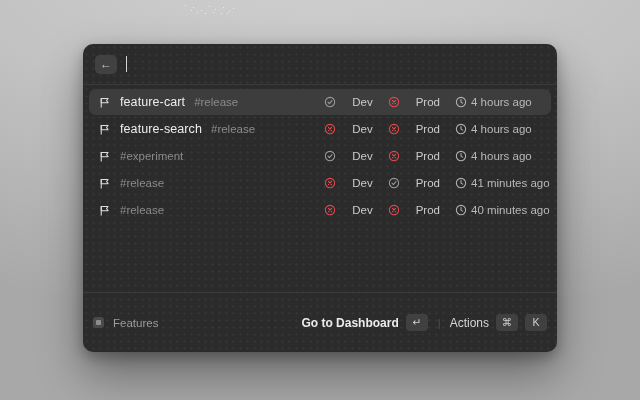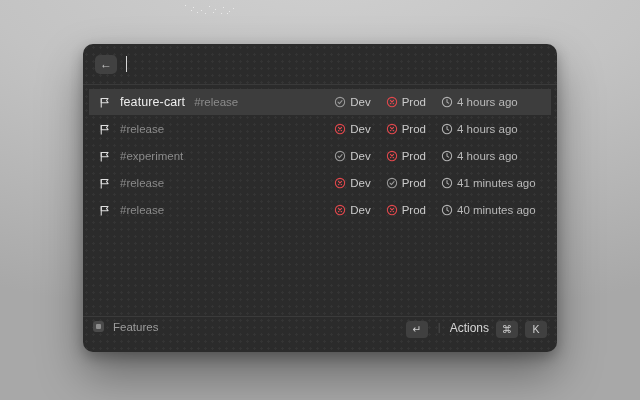--- a/index.html
+++ b/index.html
@@ -25,36 +25,36 @@
   }
   
   .search-bar{display:flex;align-items:center;height:40px;padding:0 12px;flex:0 0 auto;}
   .back-btn{width:22px;height:19px;border-radius:5px;background:#414141;display:flex;align-items:center;justify-content:center;
     color:#c6c6c6;font-size:12px;line-height:1;cursor:pointer;flex:0 0 auto;}
   .caret{width:1px;height:16px;background:#d7d7d7;margin-left:9px;}
   .search-placeholder{margin-left:2px;font-size:14px;color:#7e7e7e;}
   .hdr-divider{height:1px;background:#3a3a3a;flex:0 0 auto;}
   
   .list{flex:1 1 auto;padding:4px 6px 0 6px;overflow:hidden;}
-  .row{display:flex;align-items:center;height:26px;padding:0 14px 0 9px;border-radius:0;margin-bottom:1px;cursor:pointer;}
+  .row{display:flex;align-items:center;height:26px;padding:0 0 0 9px;border-radius:7px;margin-bottom:1px;cursor:pointer;}
   .row.selected{background:#3d3d3d;}
   .flag-icon{width:13px;height:13px;color:#dedede;flex:0 0 auto;display:block;}
   .row-name{margin-left:9px;font-size:12.5px;color:#ededed;letter-spacing:.1px;white-space:nowrap;}
   .row-tag{margin-left:9px;font-size:11.5px;color:#8b8b8b;white-space:nowrap;}
   .row-spacer{flex:1 1 auto;}
   .status{display:flex;align-items:center;margin-left:15px;}
   .status svg{width:12px;height:12px;display:none;}
   .status.enabled  svg.icon-check{display:block;color:#9b9b9b;}
   .status.disabled svg.icon-cross{display:block;color:#e5484d;}
-  .status .label{margin-left:4px;font-size:11.5px;color:#cbcbcb;}
+  .status .label{margin-left:16px;font-size:11.5px;color:#cbcbcb;}
   .updated{display:flex;align-items:center;margin-left:15px;min-width:96px;}
   .updated svg{width:12px;height:12px;color:#b3b3b3;flex:0 0 auto;}
   .updated .label{margin-left:4px;font-size:11.5px;color:#b9b9b9;white-space:nowrap;}
   
-  .footer{flex:0 0 auto;height:27px;border-top:1px solid #3b3b3b;display:flex;align-items:flex-start;padding:4px 10px;}
+  .footer{flex:0 0 auto;height:27px;border-top:1px solid #3b3b3b;display:flex;align-items:center;padding:16px 10px;}
   .ext-icon{width:11px;height:11px;border-radius:3px;background:#4a4a4a;position:relative;flex:0 0 auto;}
   .ext-icon::after{content:"";position:absolute;left:3px;top:3px;width:5px;height:5px;border-radius:1px;background:#8e8e8e;}
   .footer-source{margin-left:9px;font-size:11.5px;color:#9c9c9c;}
   .footer-spacer{flex:1 1 auto;}
   .footer-action{font-size:12px;color:#ececec;font-weight:700;cursor:pointer;}
   .footer-action.secondary{font-weight:400;color:#d6d6d6;}
   .key-badge{margin-left:7px;min-width:12px;padding:2px 5px;border-radius:4px;background:#404040;color:#cfcfcf;
     font-size:10.5px;text-align:center;line-height:1.25;cursor:pointer;}
   .footer-sep{margin:0 9px 0 10px;color:#4f4f4f;font-size:11px;}
 </style>
@@ -106,20 +106,21 @@
       </svg>
       <span class="label">4 hours ago</span>
     </span>
   </div>
 
   <div class="row">
     <svg class="flag-icon" viewBox="0 0 16 16" fill="none" stroke="currentColor" stroke-width="1.3" stroke-linejoin="round">
       <path d="M4 14V2.5"></path>
       <path d="M4 3h8.4l-1.9 2.6 1.9 2.6H4z"></path>
     </svg>
+    <span class="row-name">feature-search</span>
     <span class="row-tag">#release</span>
     <span class="row-spacer"></span>
     <span class="status disabled">
 
       <svg class="icon-cross" viewBox="0 0 16 16" fill="none" stroke="currentColor" stroke-width="1.4" stroke-linecap="round">
         <circle cx="8" cy="8" r="6.2"></circle>
             <path d="M5.9 5.9l4.2 4.2M10.1 5.9l-4.2 4.2"></path>
       </svg>
       <span class="label">Dev</span>
     </span>
@@ -234,20 +235,21 @@
       </svg>
       <span class="label">40 minutes ago</span>
     </span>
   </div>
 </div>
 
   <div class="footer">
     <div class="ext-icon"></div>
     <div class="footer-source">Features</div>
     <div class="footer-spacer"></div>
+    <div class="footer-action">Go to Dashboard</div>
     <div class="key-badge">↵</div>
     <div class="footer-sep">|</div>
     <div class="footer-action secondary">Actions</div>
     <div class="key-badge">⌘</div>
     <div class="key-badge">K</div>
   </div>
 
 </div>
 
 </body></html>

